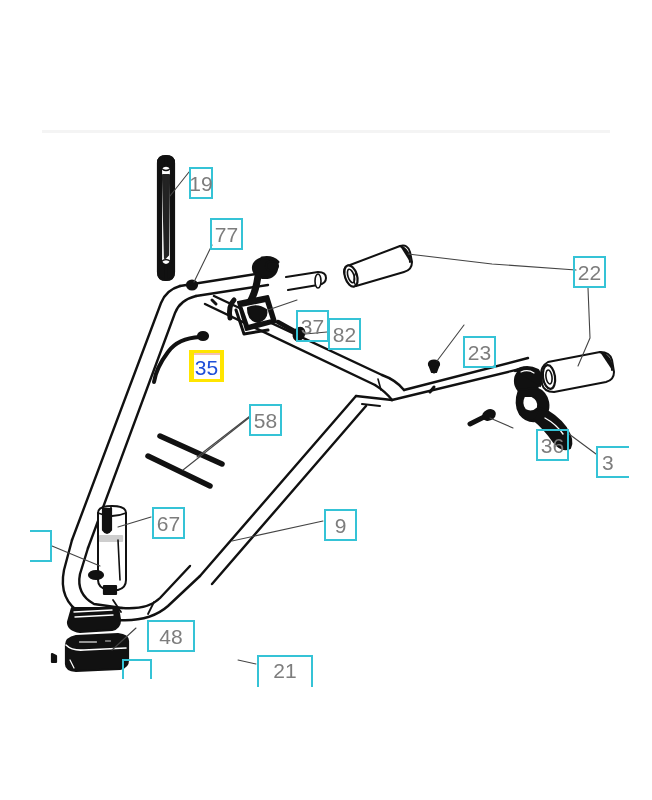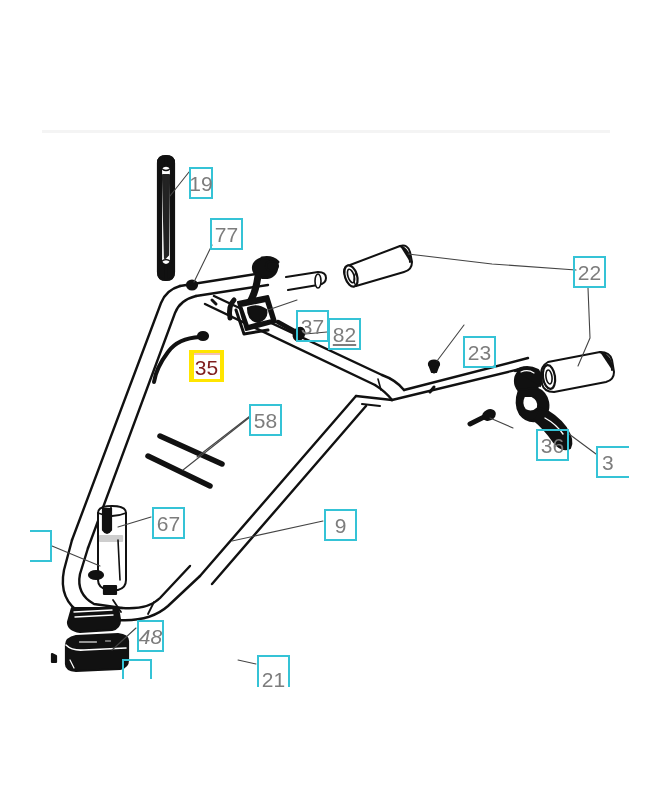--- a/index.html
+++ b/index.html
@@ -5,21 +5,21 @@
   html,body{margin:0;padding:0;background:#ffffff;}
   body{width:652px;height:800px;position:relative;overflow:hidden;
        font-family:"Liberation Sans", sans-serif;}
   #stage{position:absolute;left:0;top:0;width:652px;height:800px;background:#fff;}
   .divider{position:absolute;left:42px;top:130px;width:568px;height:3px;background:#f4f4f4;}
   svg.art{position:absolute;left:0;top:0;width:652px;height:800px;}
   .callout{position:absolute;box-sizing:border-box;border:2px solid #35c3d6;
            background:transparent;color:#7d7d7d;font-size:21px;line-height:1;
            display:flex;align-items:center;justify-content:center;
            font-family:"Liberation Sans", sans-serif;letter-spacing:0px;}
-  .callout.hl{border:none;background:#ffe500;color:#7f1d1d;}
+  .callout.hl{border:none;background:#ffe500;color:#1d4ed8;}
   .callout.hl .inner{background:#fff;border-top:2px solid #f3c0b4;
            width:26px;height:24px;display:flex;align-items:center;
            justify-content:center;}
   .callout.clip-left{border-left:none;}
   .callout.clip-right{border-right:none;}
   .callout.clip-bottom{border-bottom:none;}
   .callout.empty{color:transparent;}
 </style>
 </head>
 <body>
@@ -226,21 +226,21 @@
     </div>
 
   <div class="callout" style="left:573px;top:256px;width:33px;height:32px;justify-content:center;">
       <span>22</span>
     </div>
 
   <div class="callout" style="left:296px;top:289px;width:33px;height:32px;margin-top:21px;">
       <span>37</span>
     </div>
 
-  <div class="callout" style="left:328px;top:318px;width:33px;height:32px;text-decoration:underline;">
+  <div class="callout" style="left:328px;top:318px;width:33px;height:32px;">
       <span>82</span>
     </div>
 
   <div class="callout" style="left:463px;top:312px;width:33px;height:32px;margin-top:24px;">
       <span>23</span>
     </div>
 
   <div class="callout hl" style="left:189px;top:350px;width:35px;height:32px;">
     <span class="inner">35</span>
   </div>
@@ -262,25 +262,25 @@
     </div>
 
   <div class="callout" style="left:324px;top:509px;width:33px;height:32px;">
       <span>9</span>
     </div>
 
   <div class="callout clip-left empty" style="left:30px;top:530px;width:22px;height:32px;">
       <span></span>
     </div>
 
-  <div class="callout" style="left:137px;top:620px;width:27px;height:32px;font-style:italic;">
+  <div class="callout" style="left:147px;top:620px;width:48px;height:32px;">
       <span>48</span>
     </div>
 
   <div class="callout clip-bottom empty" style="left:122px;top:659px;width:30px;height:20px;">
       <span></span>
     </div>
 
-  <div class="callout clip-bottom" style="left:257px;top:655px;width:33px;height:32px;align-items:flex-start;padding-top:12px;">
+  <div class="callout clip-bottom" style="left:257px;top:655px;width:56px;height:32px;align-items:flex-start;padding-top:3px;">
       <span>21</span>
     </div>
 
 </div>
 
 </body></html>

